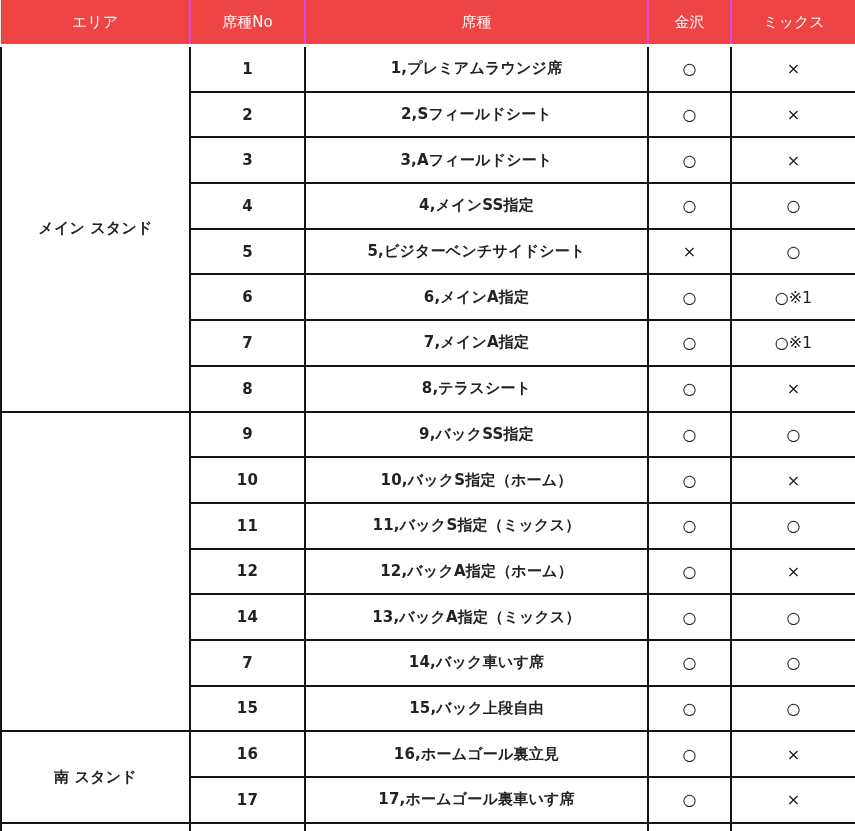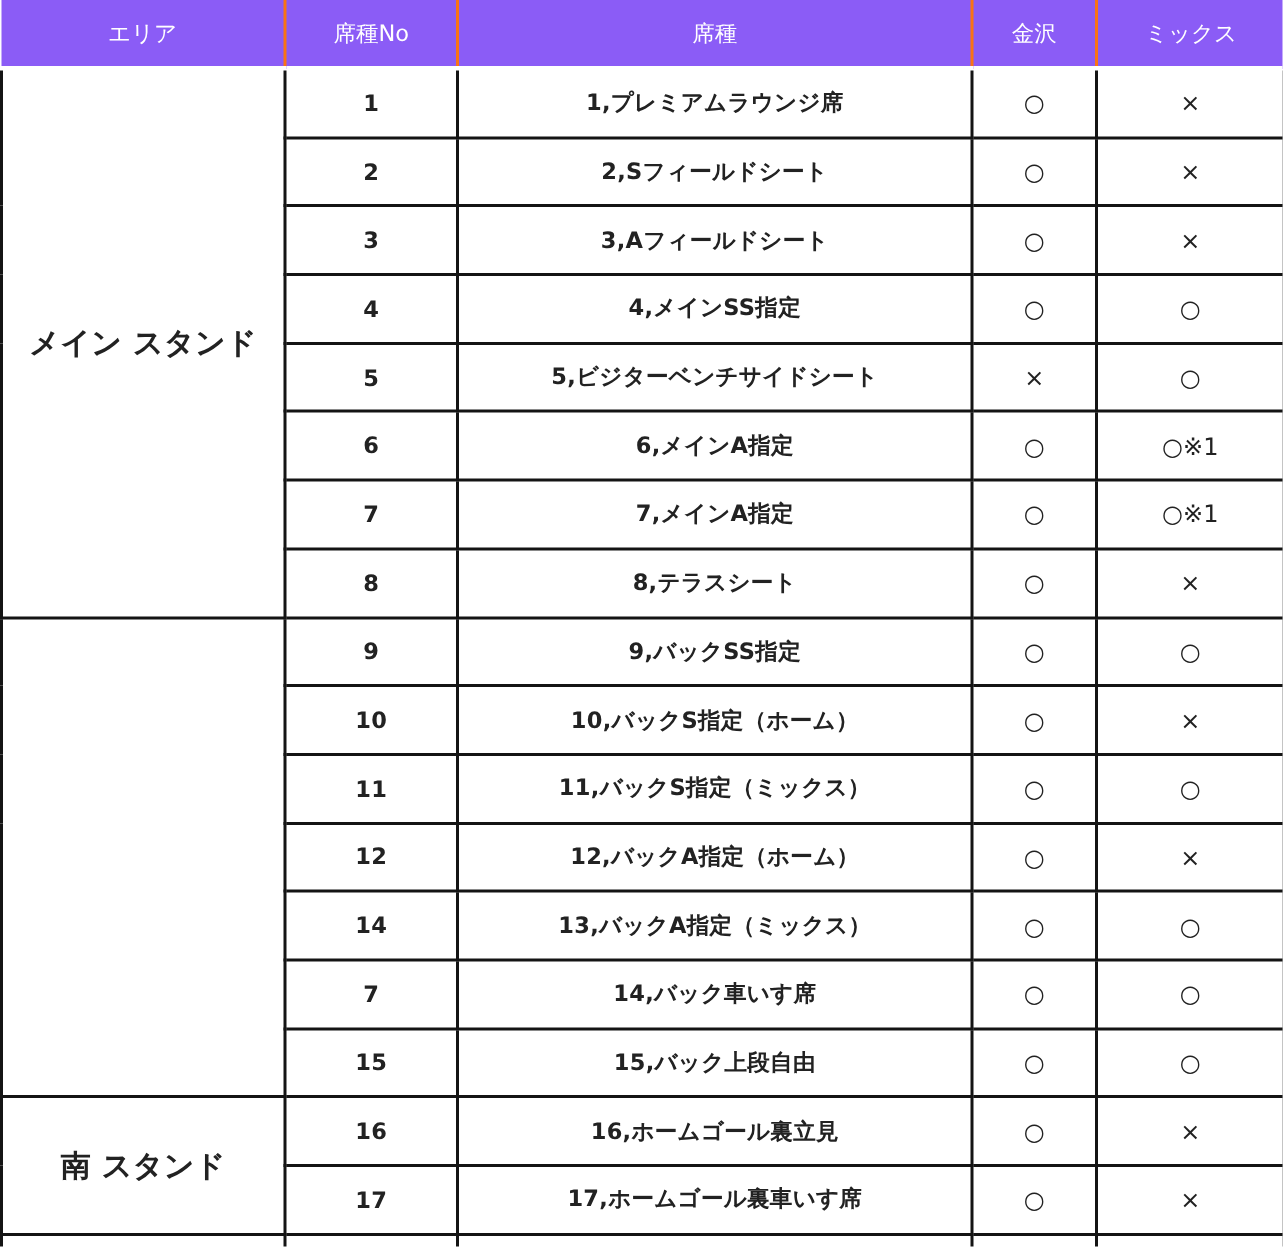--- a/index.html
+++ b/index.html
@@ -18,31 +18,31 @@
     table-layout: fixed;
     width: 855px;
   }
   .seat-table col.c-area    { width: 189px; }
   .seat-table col.c-no      { width: 115px; }
   .seat-table col.c-seat    { width: 343px; }
   .seat-table col.c-kanazawa{ width: 83px; }
   .seat-table col.c-visitor { width: 125px; }
 
   .seat-table th {
-    background: #8b5cf6;
+    background: #ef4444;
     color: #ffffff;
     font-size: 15px;
     font-weight: 500;
     height: 44px;
     vertical-align: middle;
     padding: 0;
     border-bottom: 3px solid #ffffff;
   }
   .seat-table th + th {
-    border-left: 2px solid #f97316;
+    border-left: 2px solid #d946ef;
     margin-left: 48px;
   }
 
   .seat-table td {
     border: 2px solid #141414;
     height: 43.7px;
     text-align: center;
     vertical-align: middle;
     padding: 0 4px;
     color: #222222;
@@ -53,21 +53,21 @@
   }
   .seat-table td.mark-cell {
     font-size: 16px;
     font-weight: 500;
     letter-spacing: 0;
   }
   .seat-table td.no-cell {
     font-size: 15px;
   }
   .seat-table td.area-cell {
-    font-size: 20px;
+    font-size: 15px;
   }
 </style>
 </head>
 <body>
 
 <table class="seat-table">
   <colgroup>
     <col class="c-area">
     <col class="c-no">
     <col class="c-seat">

